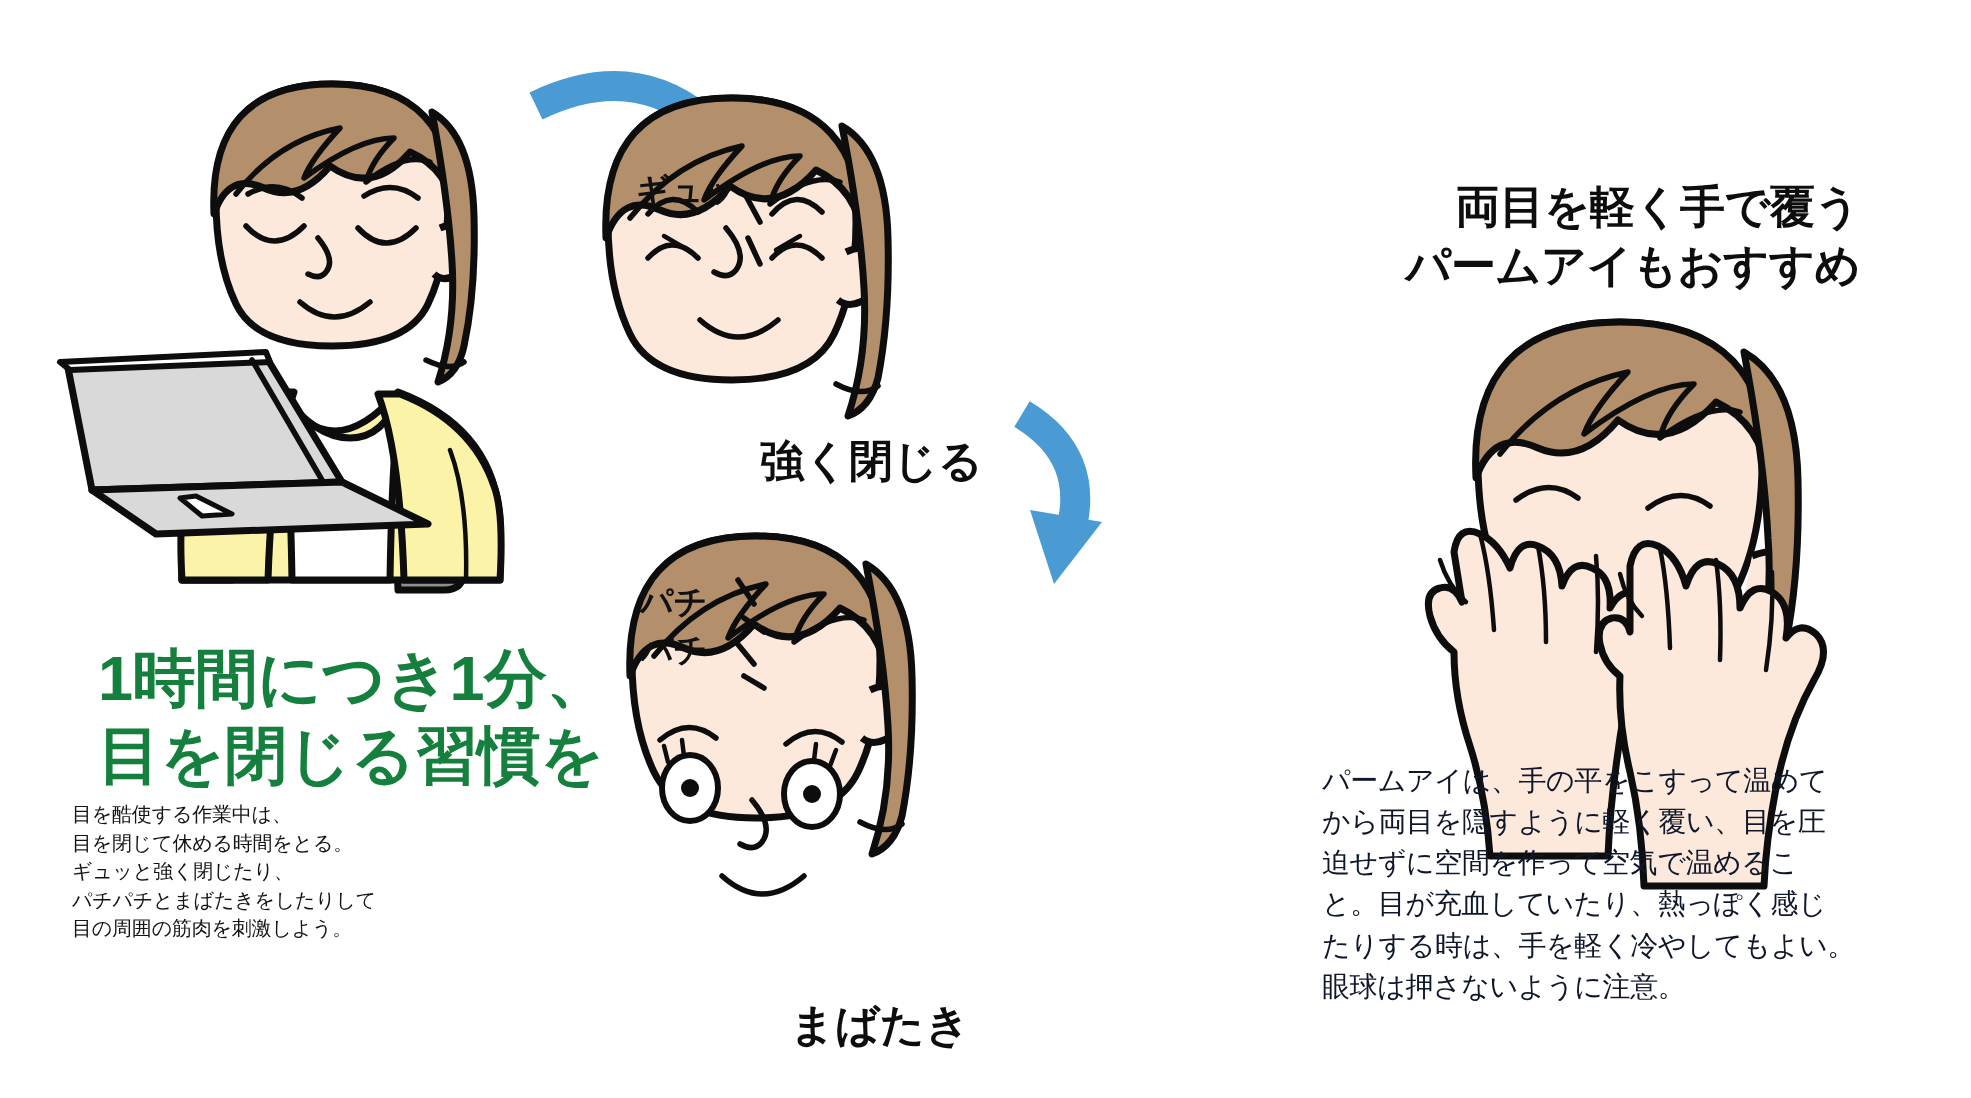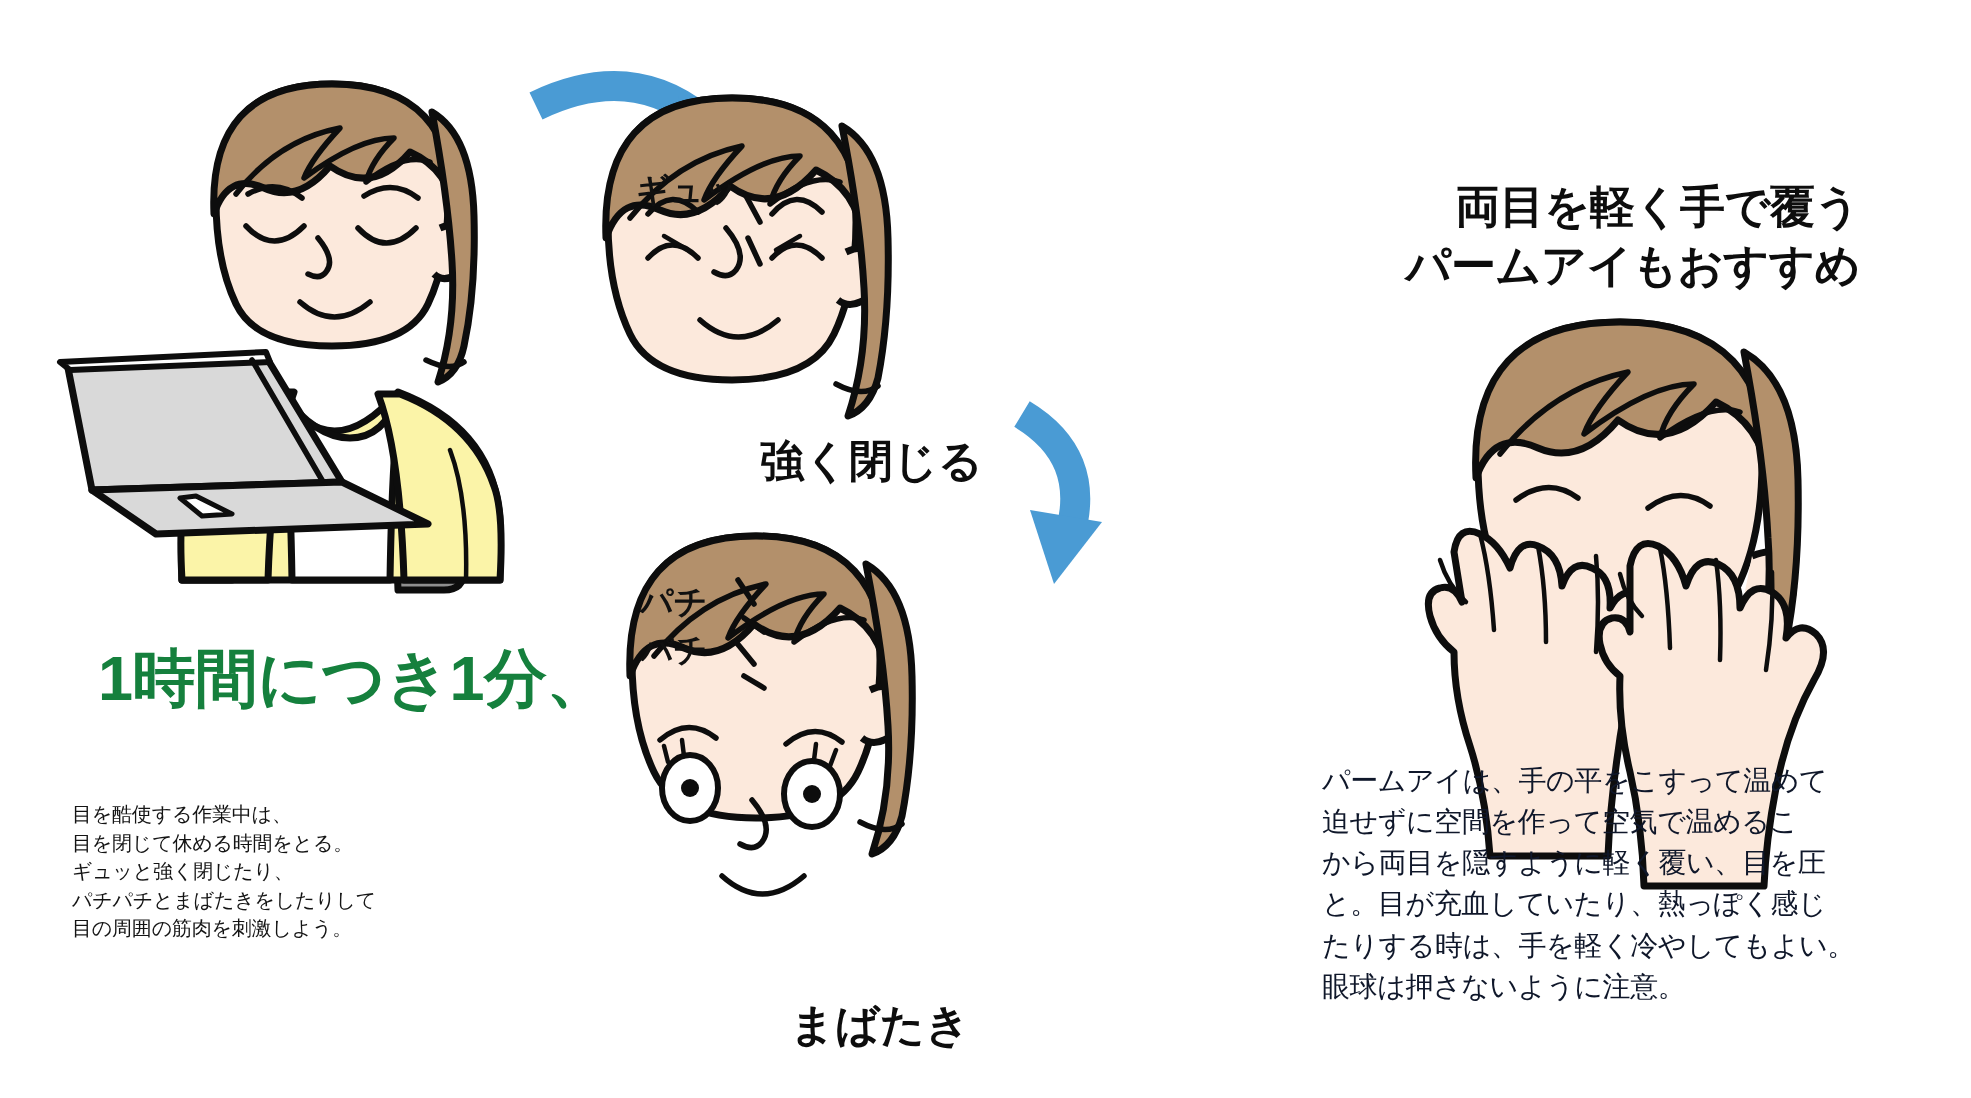--- a/index.html
+++ b/index.html
@@ -238,20 +238,21 @@
     <path d="M1660 548 q8 40 10 100" class="ol4"></path>
     <path d="M1716 560 q6 44 4 100" class="ol4"></path>
     <path d="M1772 572 q2 46 -6 98" class="ol4"></path>
     <path d="M1620 574 q6 26 22 42" class="ol4"></path>
   </g>
 
 </svg>
 
 <div class="headline-left">
   <span class="line">1時間につき1分、</span>
+  <span class="line">目を閉じる習慣を</span>
 </div>
 
 <div class="body-left">
   <span class="line">目を酷使する作業中は、</span>
   <span class="line">目を閉じて休める時間をとる。</span>
   <span class="line">ギュッと強く閉じたり、</span>
   <span class="line">パチパチとまばたきをしたりして</span>
   <span class="line">目の周囲の筋肉を刺激しよう。</span>
 </div>
 
@@ -262,18 +263,18 @@
 <div class="sfx pachi2">パチ</div>
 <div class="caption c2">まばたき</div>
 
 <div class="headline-right">
   <span class="line">両目を軽く手で覆う</span>
   <span class="line">パームアイもおすすめ</span>
 </div>
 
 <div class="body-right">
   <span class="line">パームアイは、手の平をこすって温めて</span>
+  <span class="line">から両目を隠すように軽く覆い、目を圧</span>
   <span class="line">迫せずに空間を作って空気で温めるこ</span>
-  <span class="line">から両目を隠すように軽く覆い、目を圧</span>
   <span class="line">と。目が充血していたり、熱っぽく感じ</span>
   <span class="line">たりする時は、手を軽く冷やしてもよい。</span>
   <span class="line">眼球は押さないように注意。</span>
 </div>
 
 </body></html>

